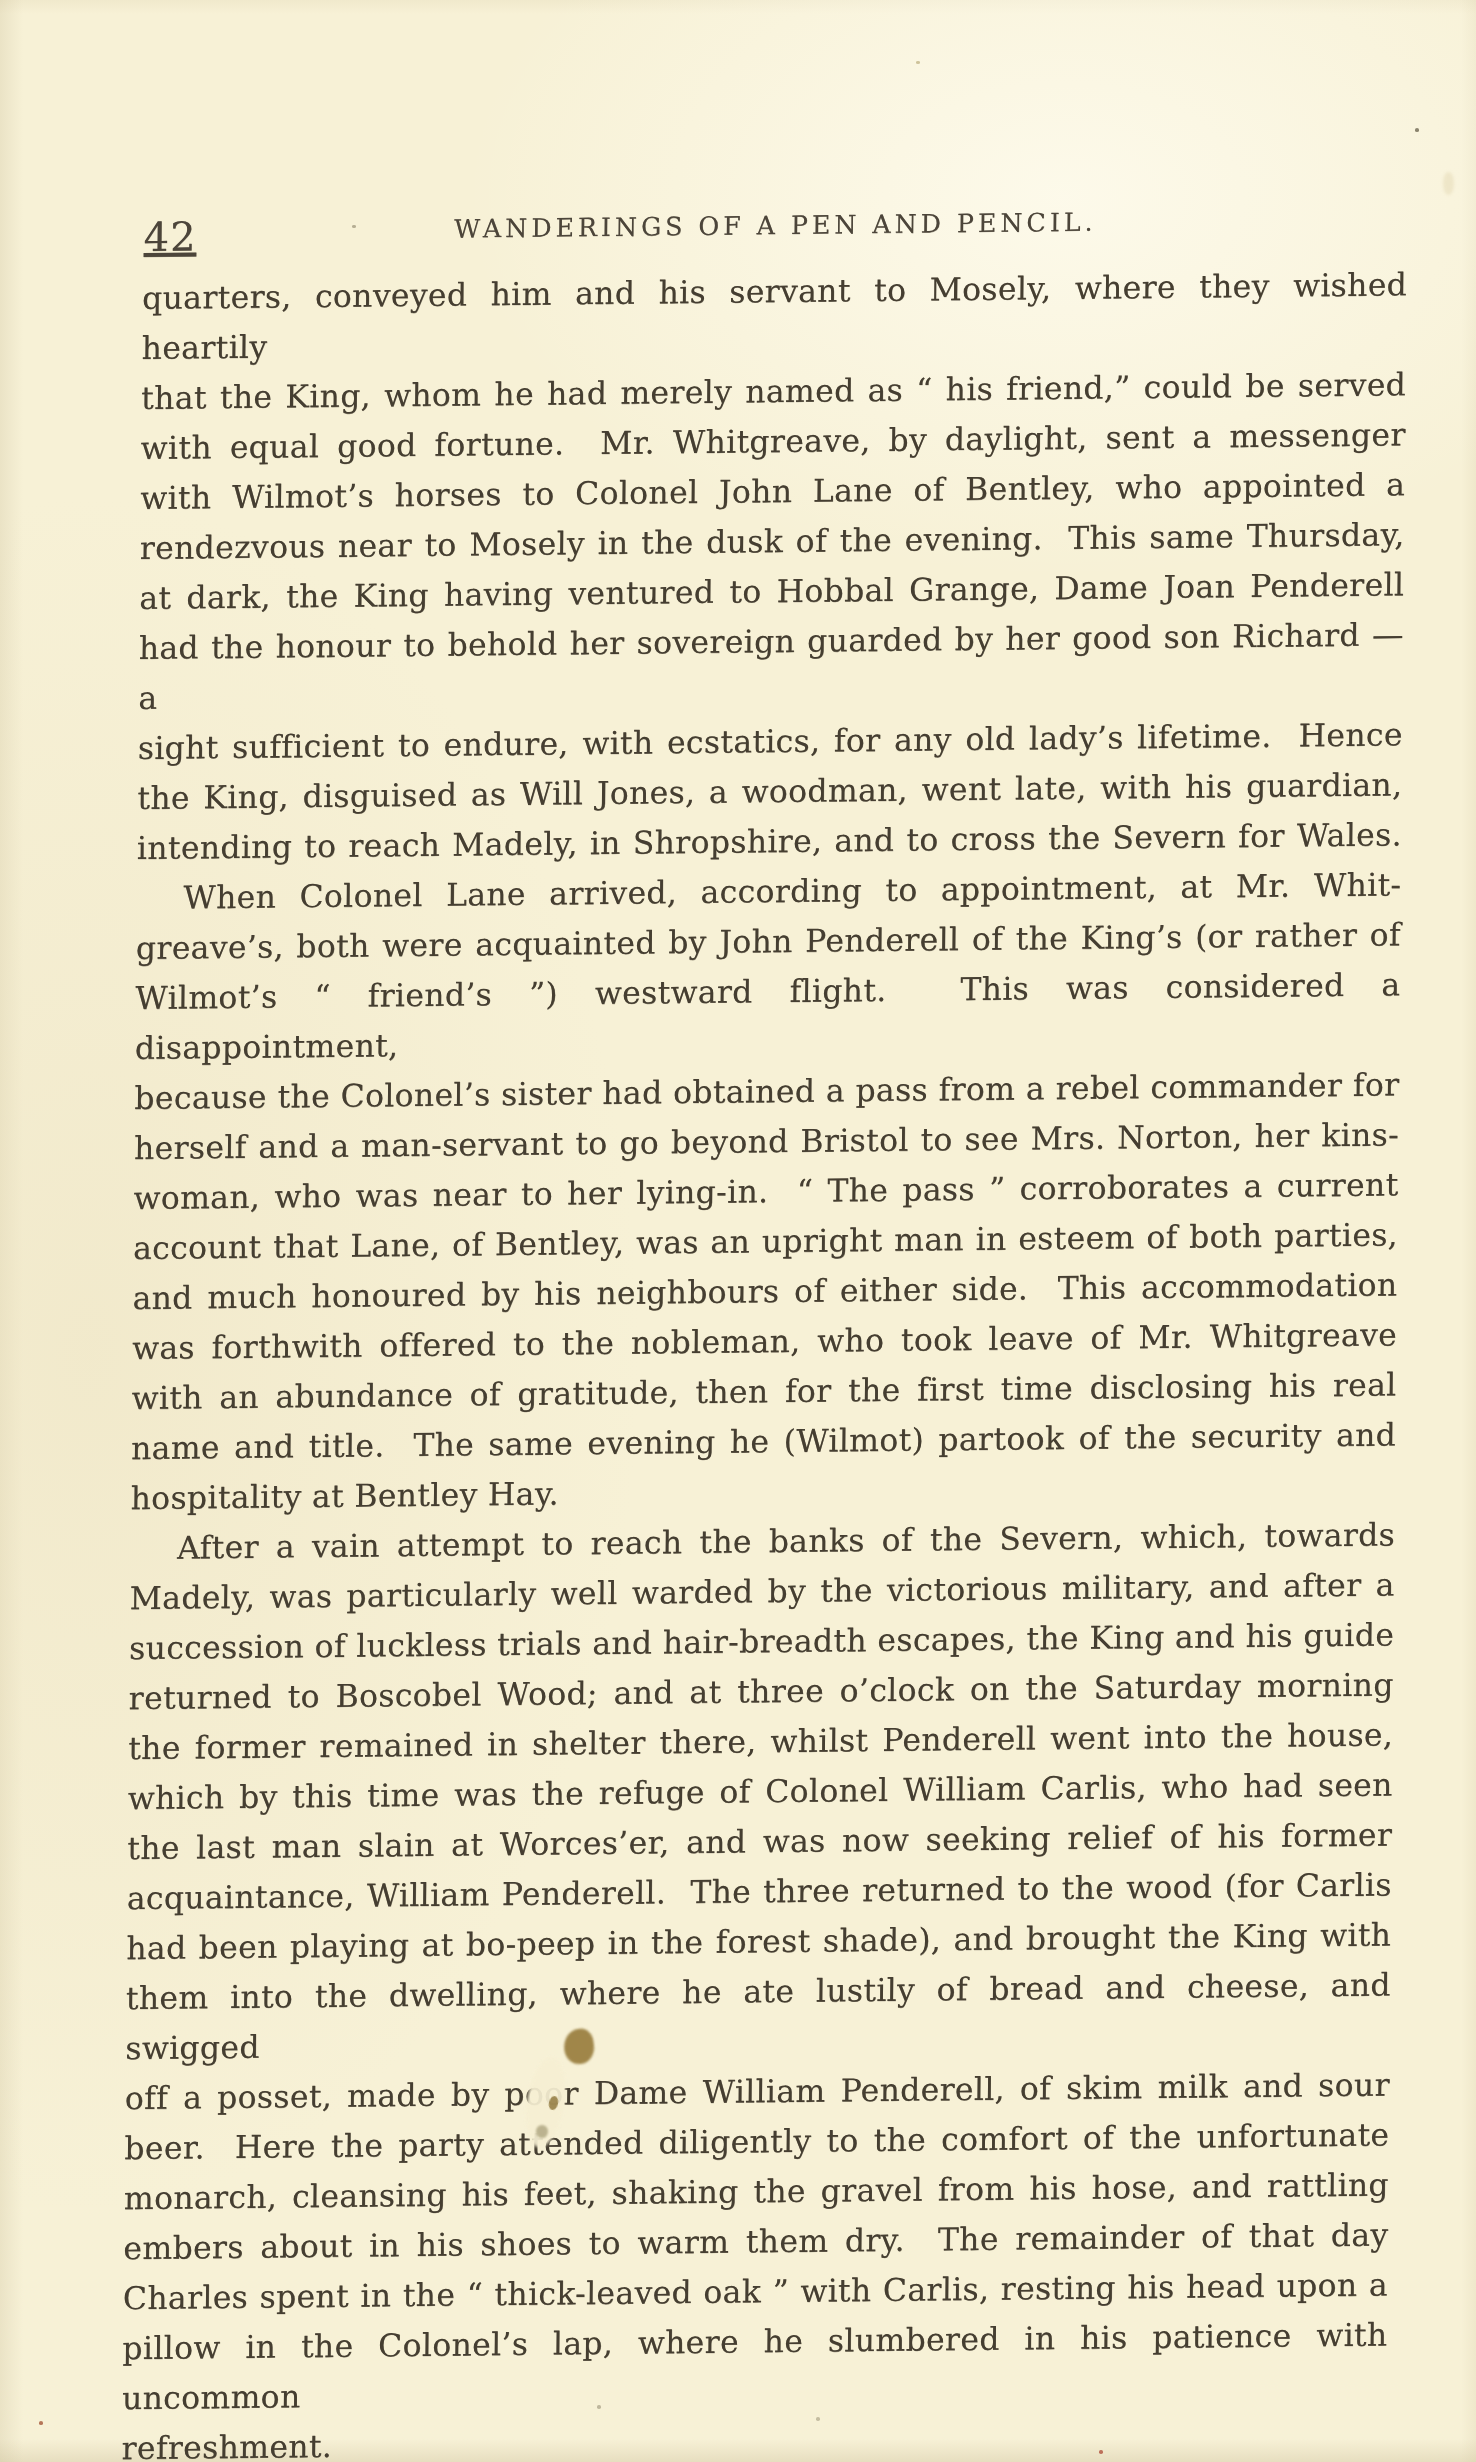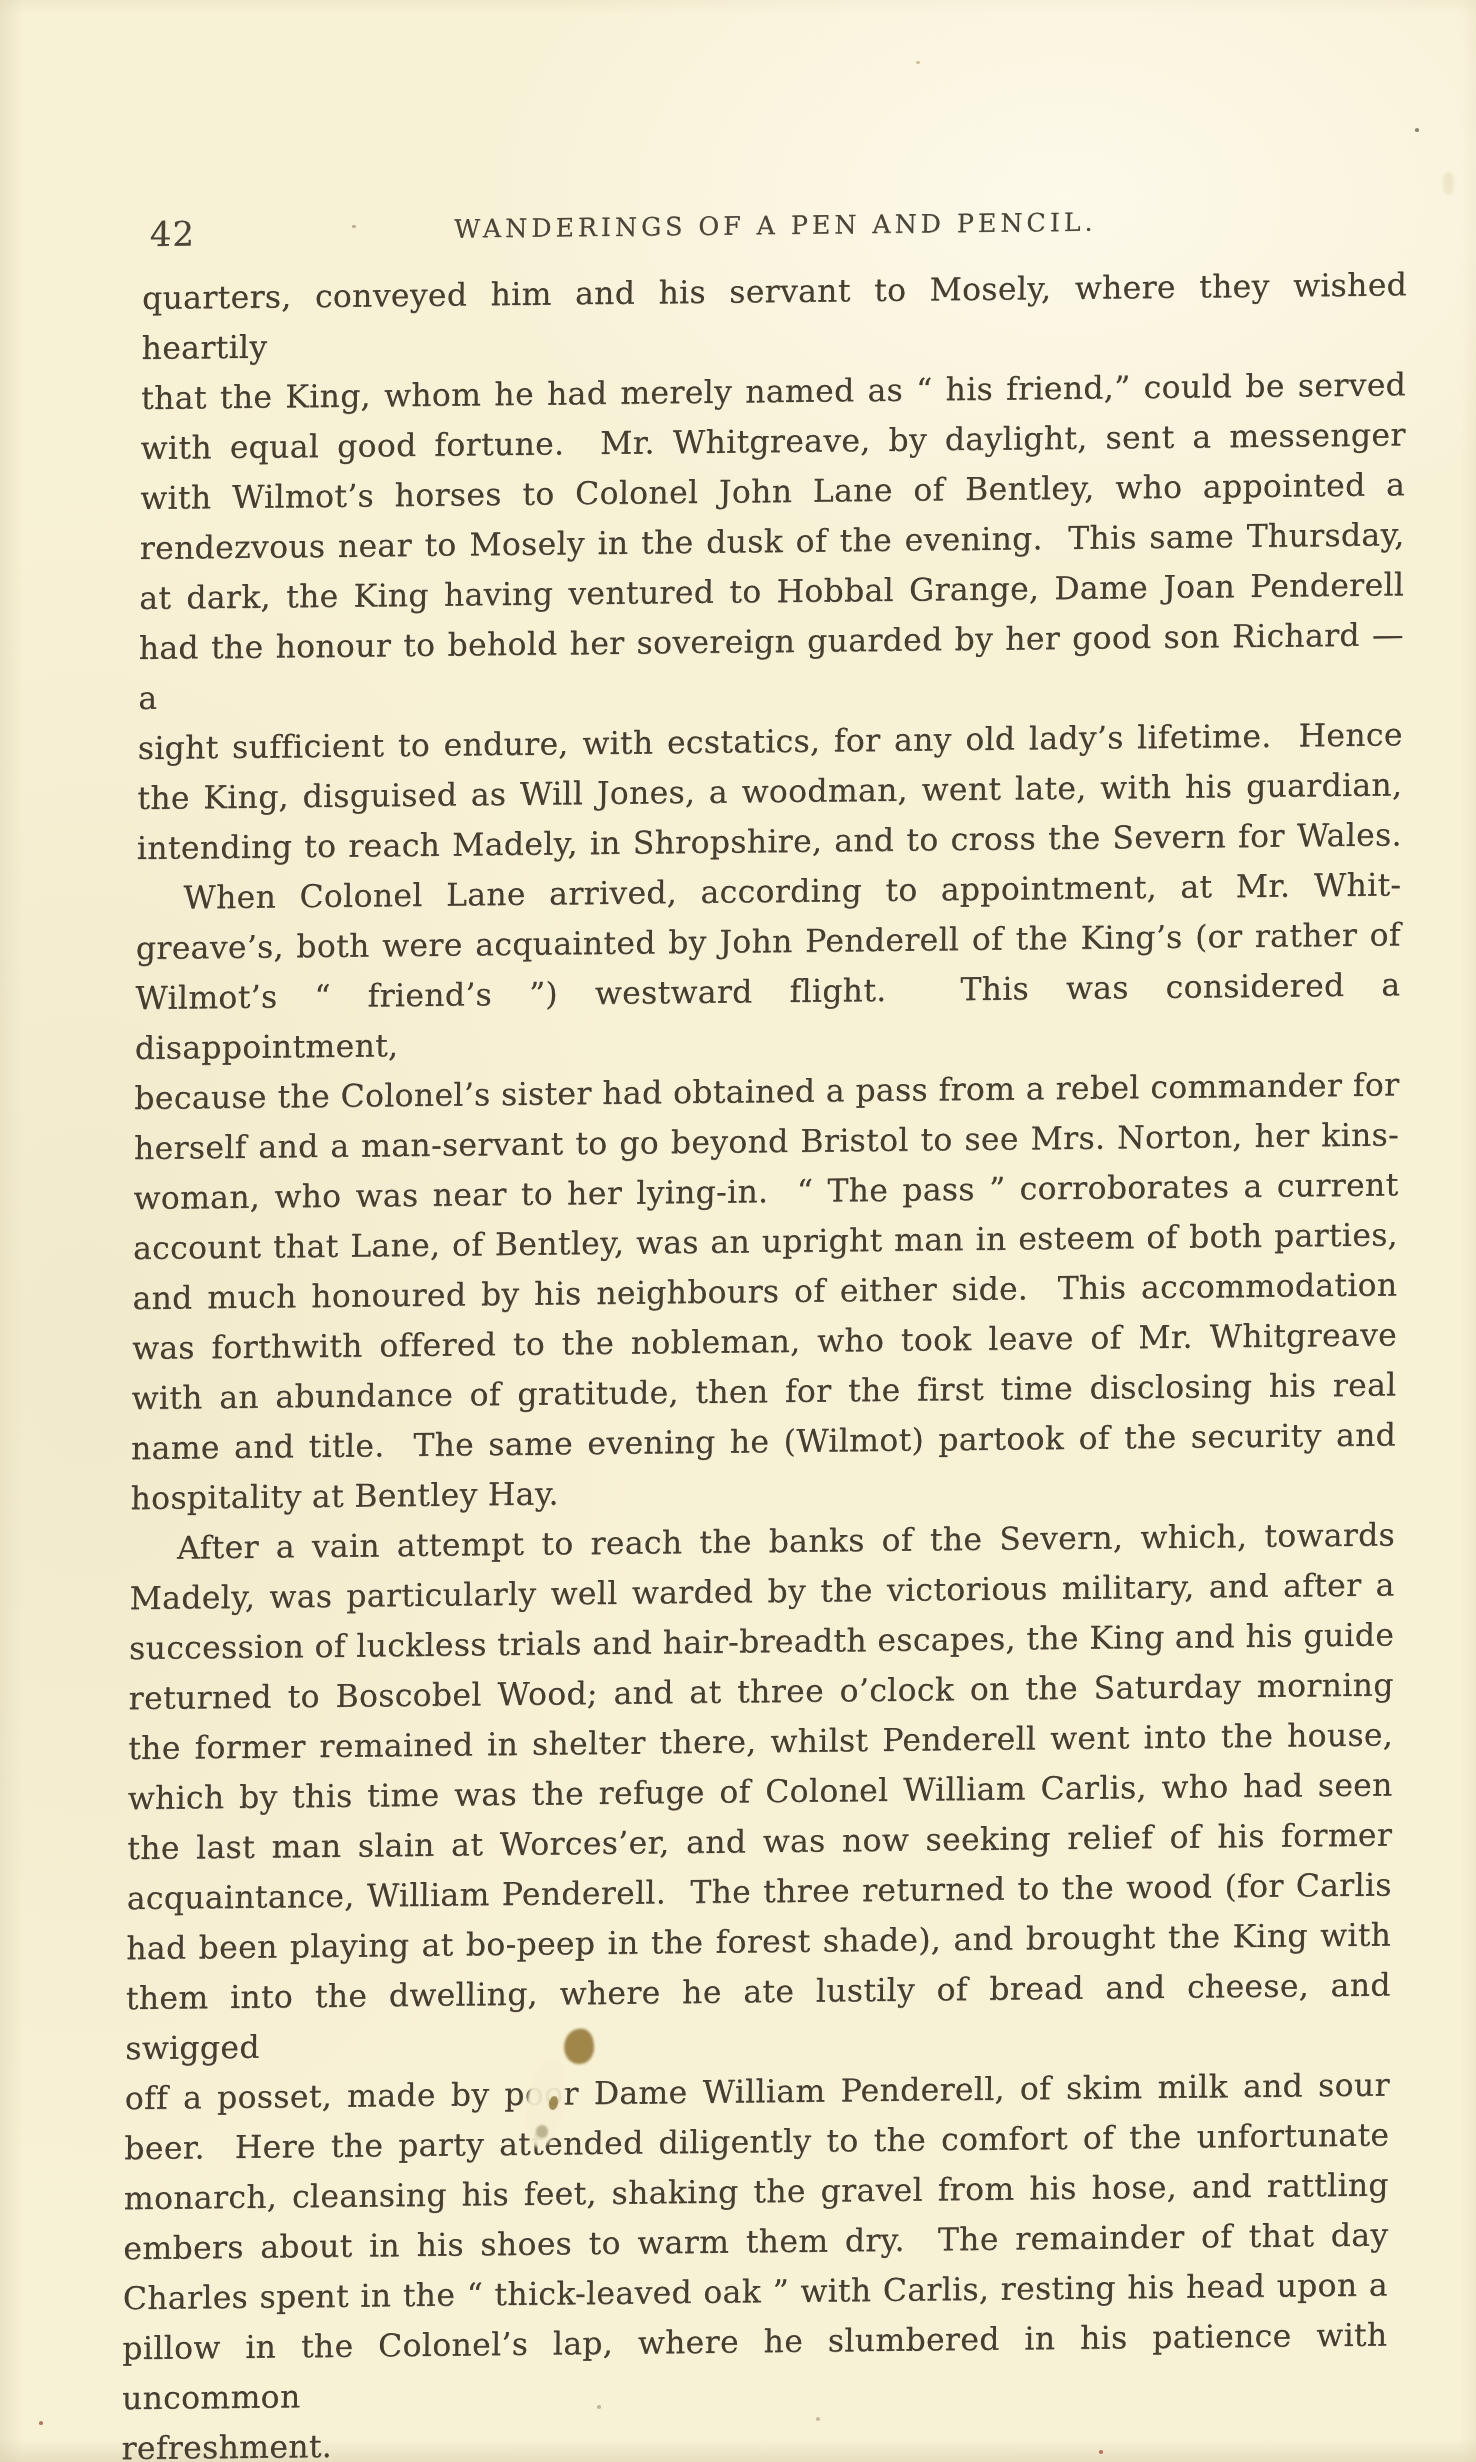--- a/index.html
+++ b/index.html
@@ -28,24 +28,25 @@
     color: #453e31;
     text-shadow: 0.2px 0.3px 0.5px rgba(62,54,40,.5);
   }
   .running-head {
     position: relative;
     height: 40px;
     color: #4c453a;
   }
   .page-number {
     position: absolute;
-    left: 7px;
+    left: 1px;
     top: 3.5px;
-    font-size: 34px;
+    font-size: 40px;
     letter-spacing: 0.9px;
+    text-decoration: underline;
   }
   .head-title {
     text-align: center;
     padding-top: 7px;
     font-size: 25.4px;
     letter-spacing: 3.9px;
     white-space: nowrap;
   }
   .body-text {
     margin-top: 23px;

